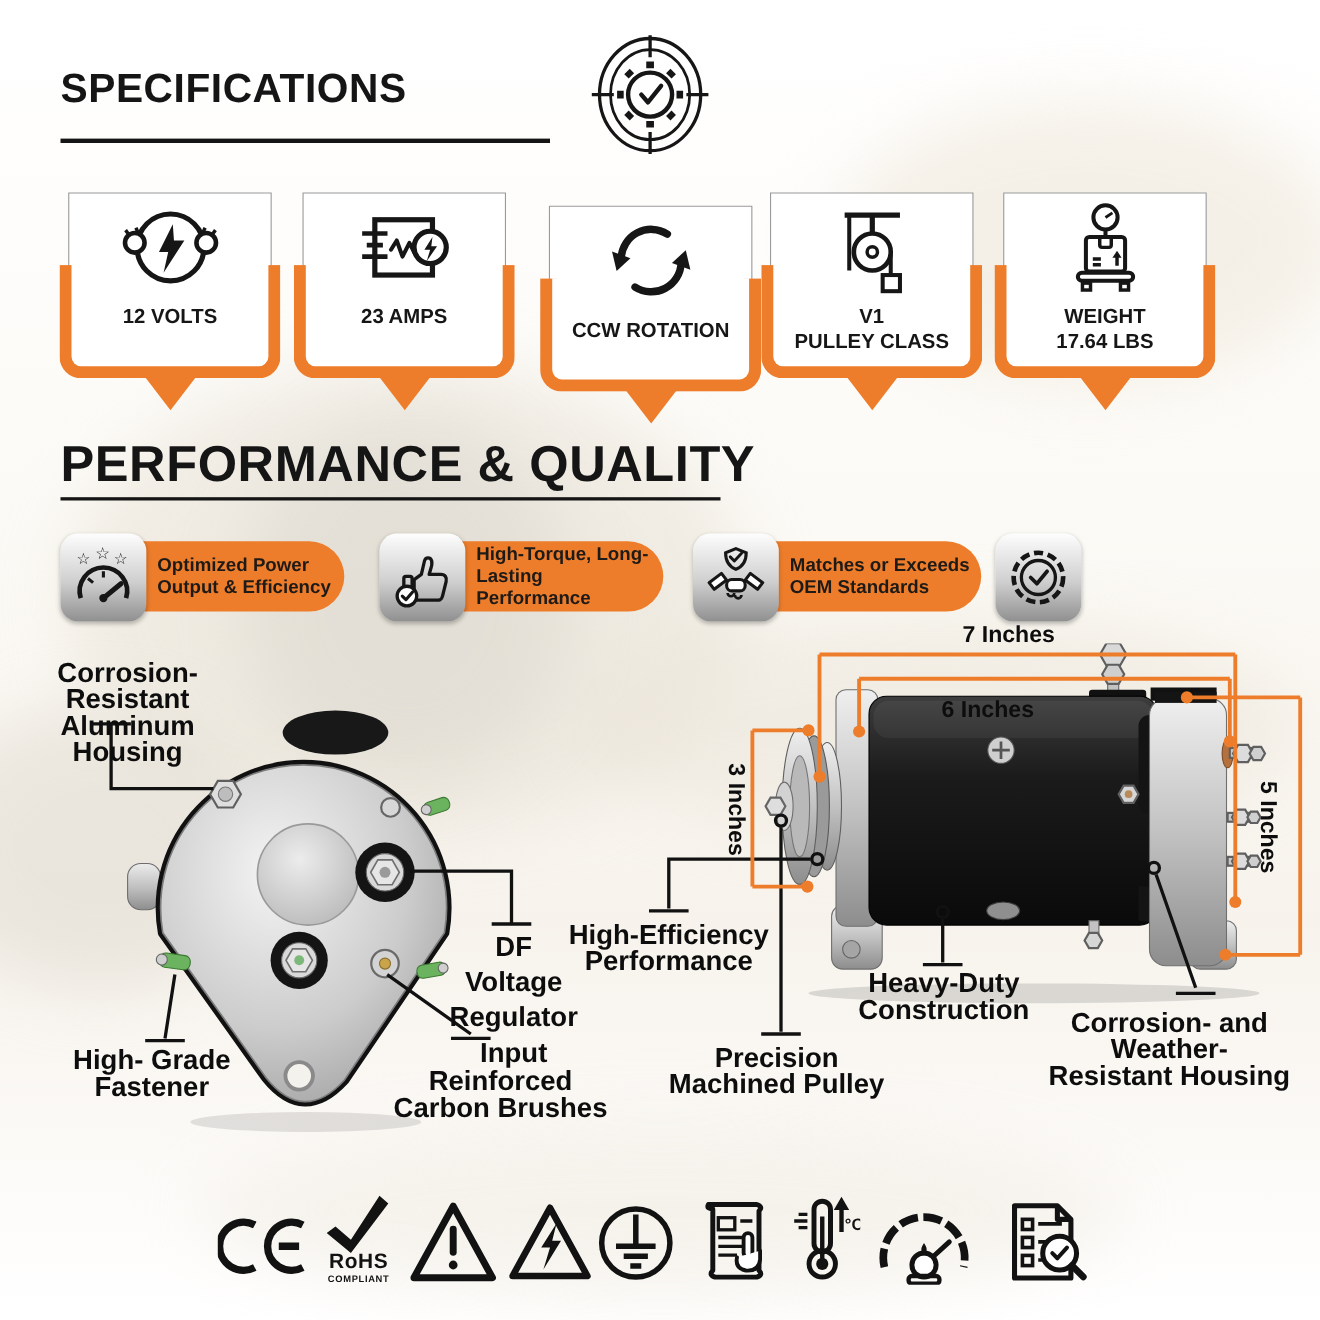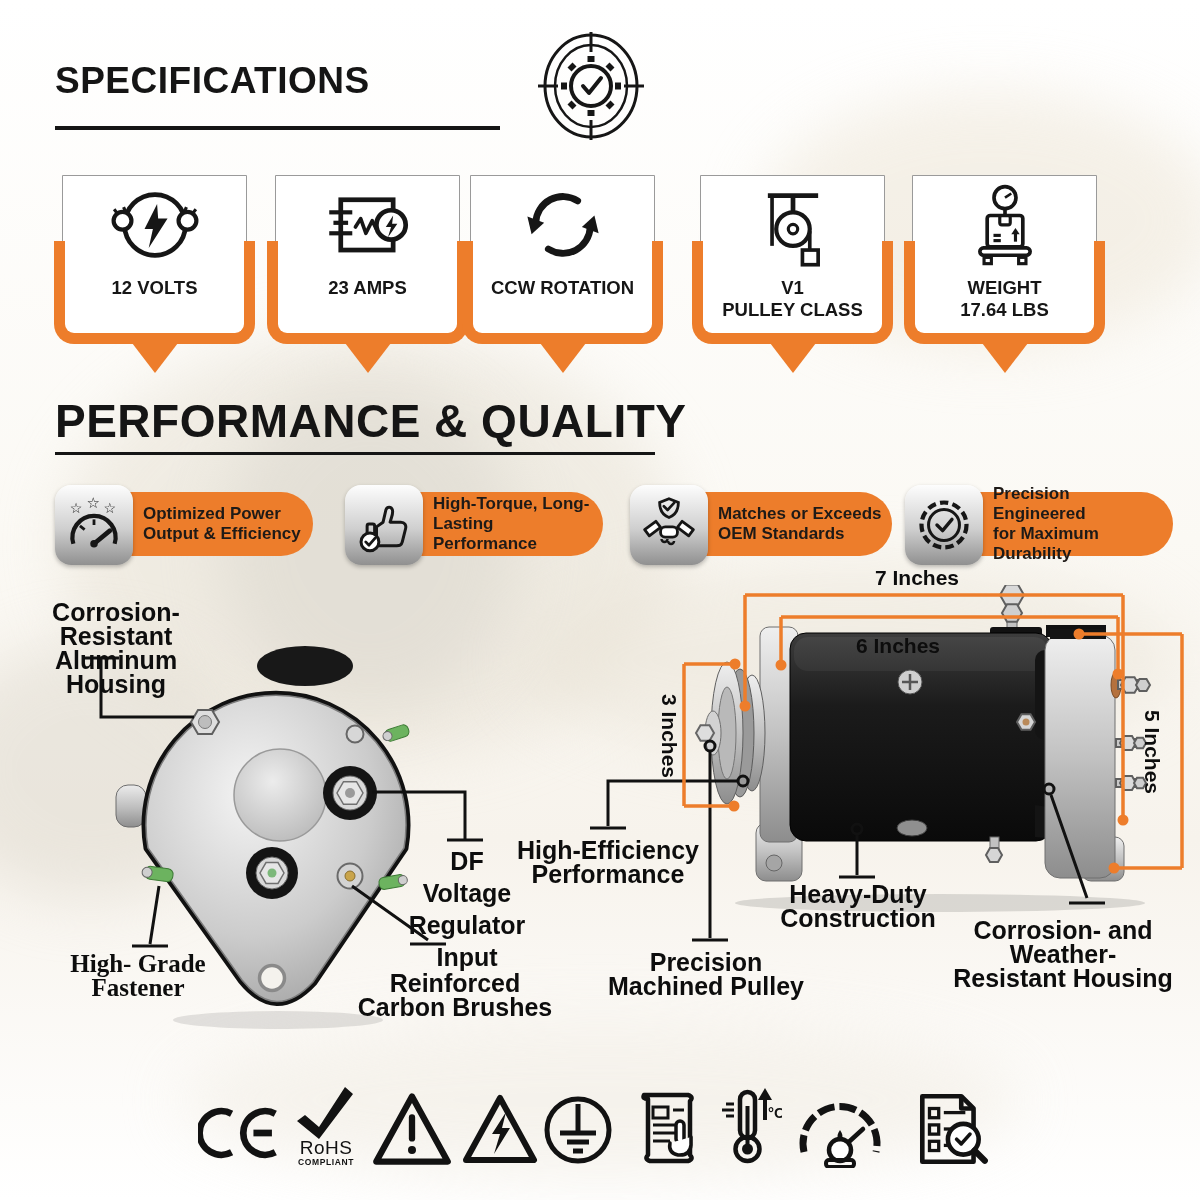--- a/index.html
+++ b/index.html
@@ -27,21 +27,21 @@
       font-weight:700;font-size:17px;line-height:20px;color:#1e1a17;}
   .badge-tile{position:absolute;top:485px;width:78px;height:80px;border-radius:16px;
       background:linear-gradient(180deg,#fdfdfd 0%,#cfcfcf 55%,#909090 100%);
       box-shadow:0 2px 4px rgba(0,0,0,.25);display:flex;align-items:center;justify-content:center;}
   
   .callout{position:absolute;text-align:center;font-weight:700;font-size:25px;line-height:24px;color:#0d0d0d;}
   .dim-label{position:absolute;text-align:center;font-weight:700;font-size:21px;color:#0d0d0d;}
   .rot90{transform:rotate(90deg);}
   
   .cert{position:absolute;display:flex;flex-direction:column;align-items:center;}
-  .cert .t1{font-weight:400;font-size:19px;line-height:18px;color:#121212;letter-spacing:.5px;}
+  .cert .t1{font-weight:700;font-size:19px;line-height:18px;color:#121212;letter-spacing:.5px;}
   .cert .t2{font-weight:700;font-size:8.5px;letter-spacing:.6px;color:#121212;}
   svg{display:block;}
 </style>
 </head>
 <body>
 
 <div id="canvas">
 
   <div class="blob" style="left:60px;top:330px;width:620px;height:430px;background:#e7e1d4;opacity:.55;"></div>
   <div class="blob" style="left:760px;top:90px;width:460px;height:260px;background:#efe8da;opacity:.6;"></div>
@@ -108,21 +108,21 @@
         <path d="M30,42 l5,-8 l5,14 l6,-12 l4,8" stroke-width="3.5" stroke-linejoin="round" stroke-linecap="round"></path>
         <circle cx="64" cy="40" r="14" fill="#fff" stroke-width="4.5"></circle>
         <path d="M66,31 l-7,11 h5 l-3,10 l9,-13 h-5 z" fill="#161616" stroke="none"></path>
       </svg>
     </div>
     <div class="label"><span>23 AMPS</span><br><span></span></div>
     <div class="orange-u"></div>
     <div class="pointer"></div>
   </div>
 
-  <div class="spec-card" style="left:470px;">
+  <div class="spec-card" style="left:499px;margin-top:12px;">
     <div class="frame"></div>
     <div class="icon">
       <svg width="88" height="88" viewBox="0 0 84 84" fill="none" stroke="#161616">
         <path d="M56,17 A26,26 0 0 0 16,38" stroke-width="6.5" stroke-linecap="round"></path>
         <polygon points="8,32 24,38 12,49" fill="#161616" stroke="none"></polygon>
         <path d="M28,63 A26,26 0 0 0 68,42" stroke-width="6.5" stroke-linecap="round"></path>
         <polygon points="76,48 60,42 72,31" fill="#161616" stroke="none"></polygon>
       </svg>
     </div>
     <div class="label"><span>CCW ROTATION</span><br><span></span></div>
@@ -209,23 +209,20 @@
     <svg width="60" height="60" viewBox="0 0 64 64" fill="none" stroke="#161616">
       <path d="M32,4 l10,4 c0,9 -3.5,13.5 -10,16 c-6.5,-2.5 -10,-7 -10,-16 z" stroke-width="3"></path>
       <path d="M26.5,12 l4,4 l7,-7.5" stroke-width="2.8" stroke-linecap="round" stroke-linejoin="round"></path>
       <path d="M6,37 l12,-9 l5,6.5 l-12,9 z" stroke-width="3" fill="#fff" stroke-linejoin="round"></path>
       <path d="M58,37 l-12,-9 l-5,6.5 l12,9 z" stroke-width="3" fill="#fff" stroke-linejoin="round"></path>
       <rect x="23" y="34" width="18" height="11" rx="5" stroke-width="3" fill="#fff"></rect>
       <path d="M24,47 a3.2,3.2 0 0 0 6.4,0 M31,49 a3.2,3.2 0 0 0 6.4,0" stroke-width="2.6"></path>
     </svg>
   </div>
 
-  <div class="badge-pill" style="left:945px;width:228px;">
-    <div class="txt"><span>Precision Engineered</span><br><span>for Maximum Durability</span></div>
-  </div>
   <div class="badge-tile" style="left:905px;">
     <svg width="60" height="60" viewBox="0 0 64 64" fill="none" stroke="#161616">
       <circle cx="32" cy="32" r="24" stroke-width="4.5" stroke-dasharray="9 4.5"></circle>
       <circle cx="32" cy="32" r="16.5" stroke-width="3.2"></circle>
       <path d="M24.5,32 l6,6 l10,-12" stroke-width="3.6" stroke-linecap="round" stroke-linejoin="round"></path>
     </svg>
   </div>
 
   <svg class="abs" style="left:110px;top:640px;" width="340" height="390" viewBox="0 0 340 390">
     <defs>
@@ -421,21 +418,21 @@
   <div class="callout" style="left:6px;top:600px;width:220px;">
     <span>Corrosion-Resistant</span><br>
     <span>Aluminum Housing</span>
   </div>
   <div class="callout" style="left:392px;top:845px;width:150px;line-height:32px;">
     <span>DF</span><br>
     <span>Voltage</span><br>
     <span>Regulator</span><br>
     <span>Input</span>
   </div>
-  <div class="callout" style="left:48px;top:952px;width:180px;font-family:Liberation Serif, serif;">
+  <div class="callout" style="left:48px;top:952px;width:180px;">
     <span>High- Grade</span><br>
     <span>Fastener</span>
   </div>
   <div class="callout" style="left:355px;top:971px;width:200px;">
     <span>Reinforced</span><br>
     <span>Carbon Brushes</span>
   </div>
 
   <div class="callout" style="left:758px;top:882px;width:200px;">
     <span>Heavy-Duty</span><br>

